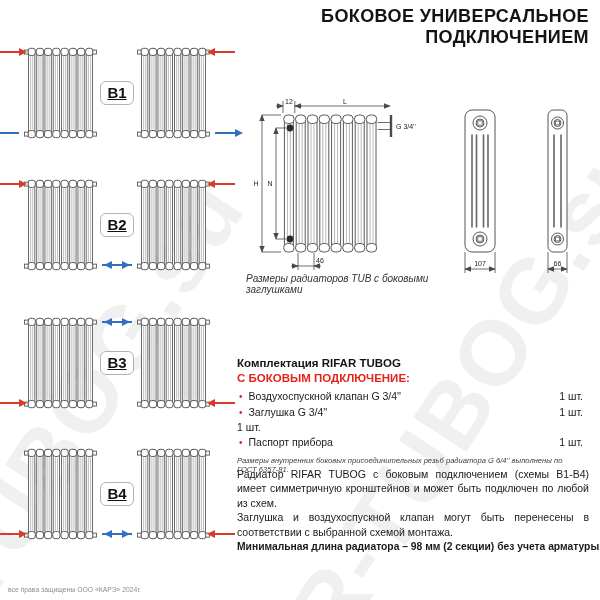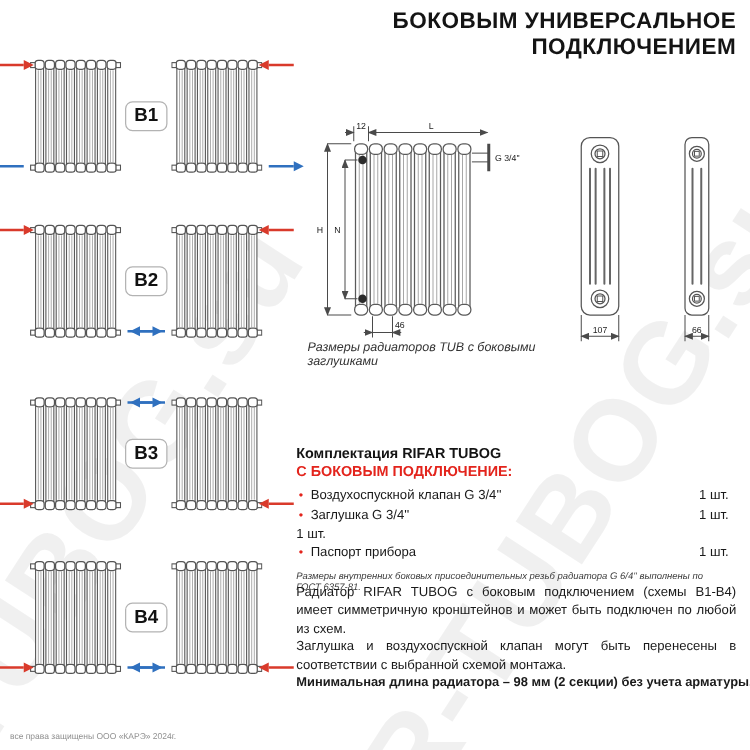--- a/index.html
+++ b/index.html
@@ -18,21 +18,21 @@
          font-size:18px;line-height:1.18;letter-spacing:.4px;color:#141414;}
   
   .scheme-row{position:absolute;left:0;width:240px;height:94px;display:flex;align-items:center;padding-left:24px;box-sizing:border-box;}
   .scheme-row:nth-child(1){top:46px;}
   .scheme-row:nth-child(2){top:178px;}
   .scheme-row:nth-child(3){top:316px;}
   .scheme-row:nth-child(4){top:446px;align-items:flex-end;}
   .rad-wrap{position:relative;width:73px;height:92px;flex:0 0 auto;}
   .badge-cell{width:40px;height:92px;display:flex;align-items:center;justify-content:center;flex:0 0 auto;}
   .badge{background:#fff;border:1.5px solid #b3b3b3;border-radius:6px;padding:1px 6px;
-         font-weight:700;font-size:15px;color:#111;line-height:20px;}
+         font-weight:700;font-size:15px;color:#111;line-height:20px;text-decoration:underline;}
   .arrow{position:absolute;width:20px;height:2.4px;background:currentColor;}
   .arrow::after{content:"";position:absolute;top:-3.3px;width:0;height:0;
                 border-top:4.5px solid transparent;border-bottom:4.5px solid transparent;}
   .dir-right::after{left:100%;border-left:8px solid currentColor;}
   .dir-left::after{right:100%;border-right:8px solid currentColor;}
   .v-top{top:4px;}
   .v-bottom{top:85px;}
   .h-left{left:-25px;}
   .h-right{right:-25px;}
   
@@ -73,21 +73,21 @@
 
     <svg width="0" height="0" style="position:absolute" aria-hidden="true">
       <defs>
         <marker id="ah" viewBox="0 0 10 8" markerWidth="9" markerHeight="7" refX="9" refY="4" orient="auto-start-reverse">
           <path d="M0,0 L10,4 L0,8 Z" fill="#4a4a4a"></path>
         </marker>
       </defs>
     </svg>
 
     <div class="title">
-      <div>БОКОВЫМ УНИВЕРСАЛЬНОЕ</div>
+      <div>БОКОВОЕ УНИВЕРСАЛЬНОЕ</div>
       <div>ПОДКЛЮЧЕНИЕМ</div>
     </div>
 
     <div id="schemes">
         <div class="scheme-row">
           <div class="rad-wrap"><svg viewBox="-3.5 0 73.5 92" width="73" height="92">
               <rect x="1.00" y="6.5" width="6.4" height="79" fill="#fff" stroke="#5a5a5a" stroke-width="0.9"></rect>
               <line x1="3.20" y1="9" x2="3.20" y2="83" stroke="#8f8f8f" stroke-width="0.6"></line>
               <line x1="5.30" y1="9" x2="5.30" y2="83" stroke="#8f8f8f" stroke-width="0.6"></line>
               <rect x="0.50" y="1" width="7.4" height="7.2" rx="2.6" fill="#fff" stroke="#555" stroke-width="1"></rect>

